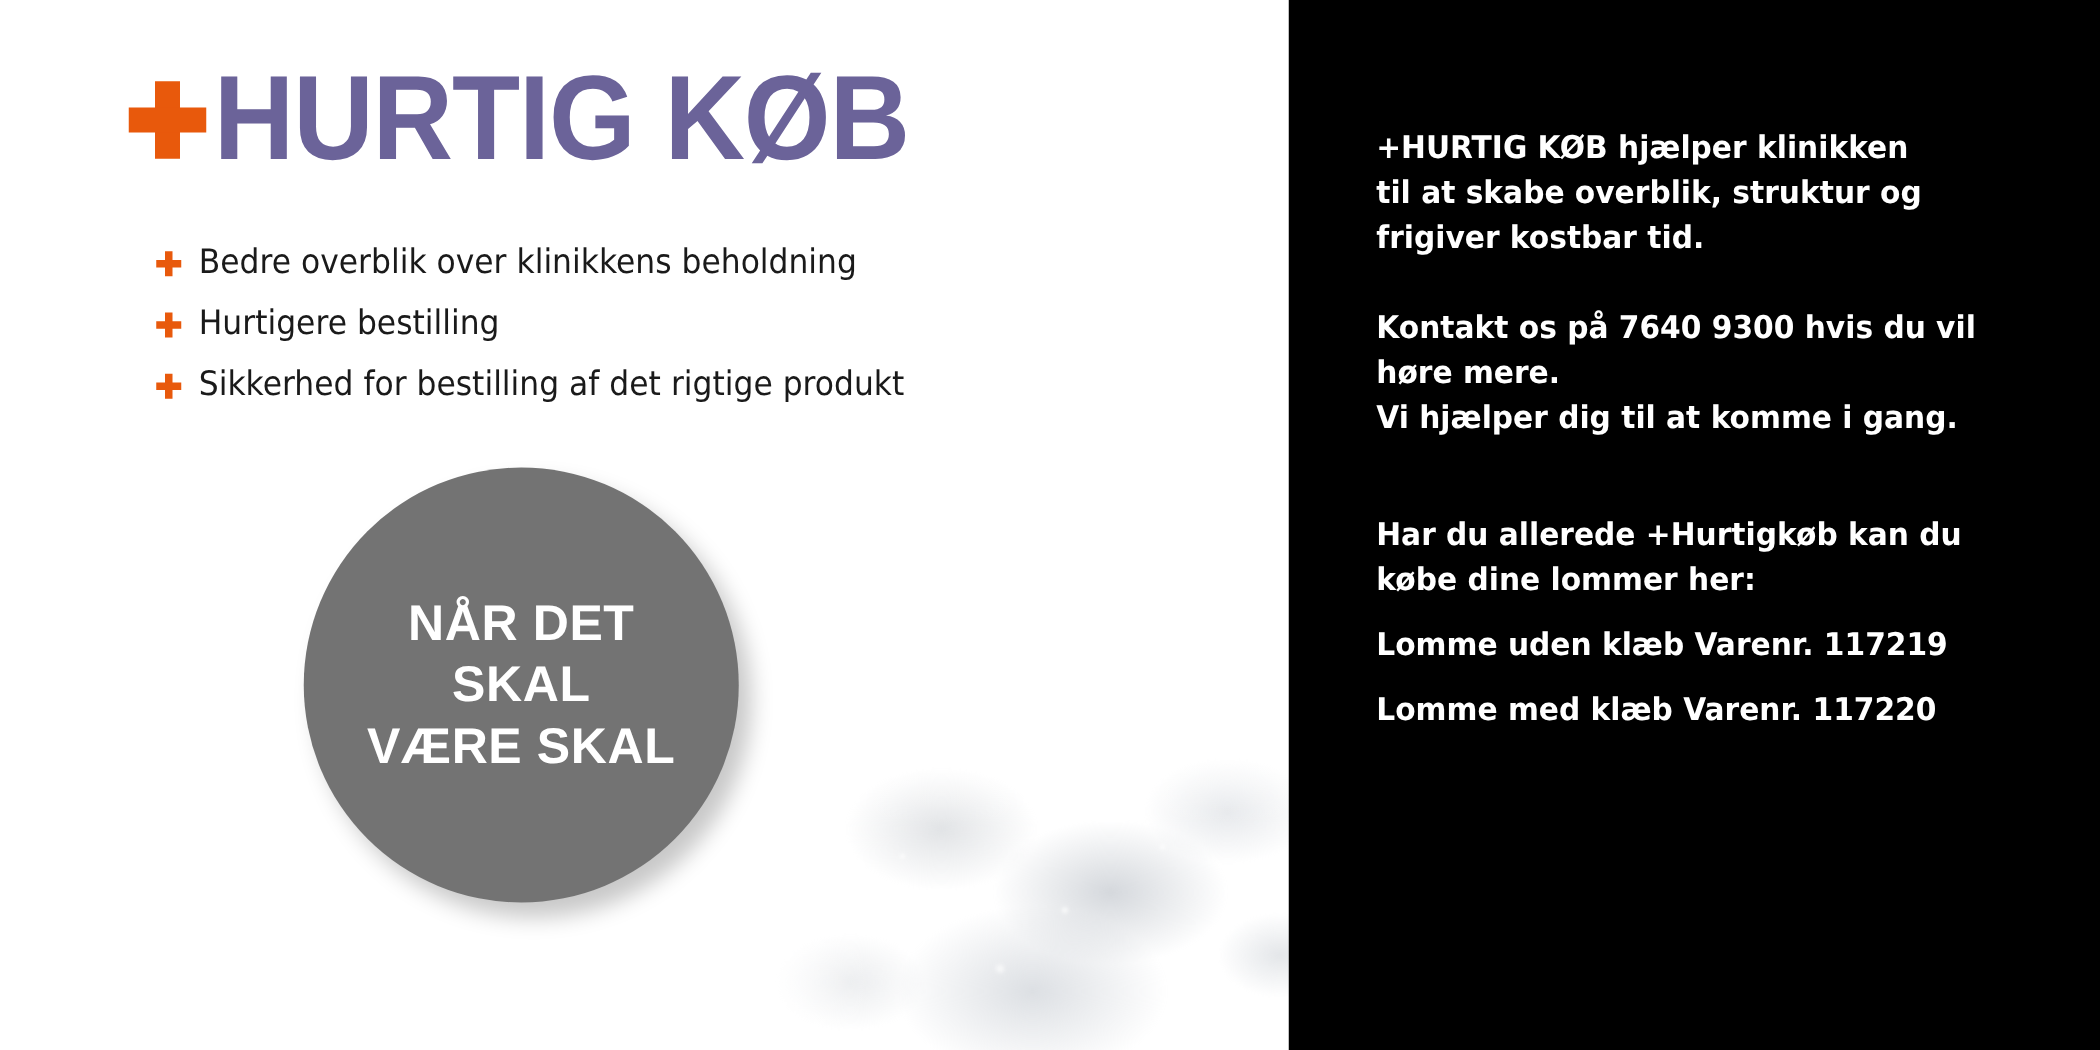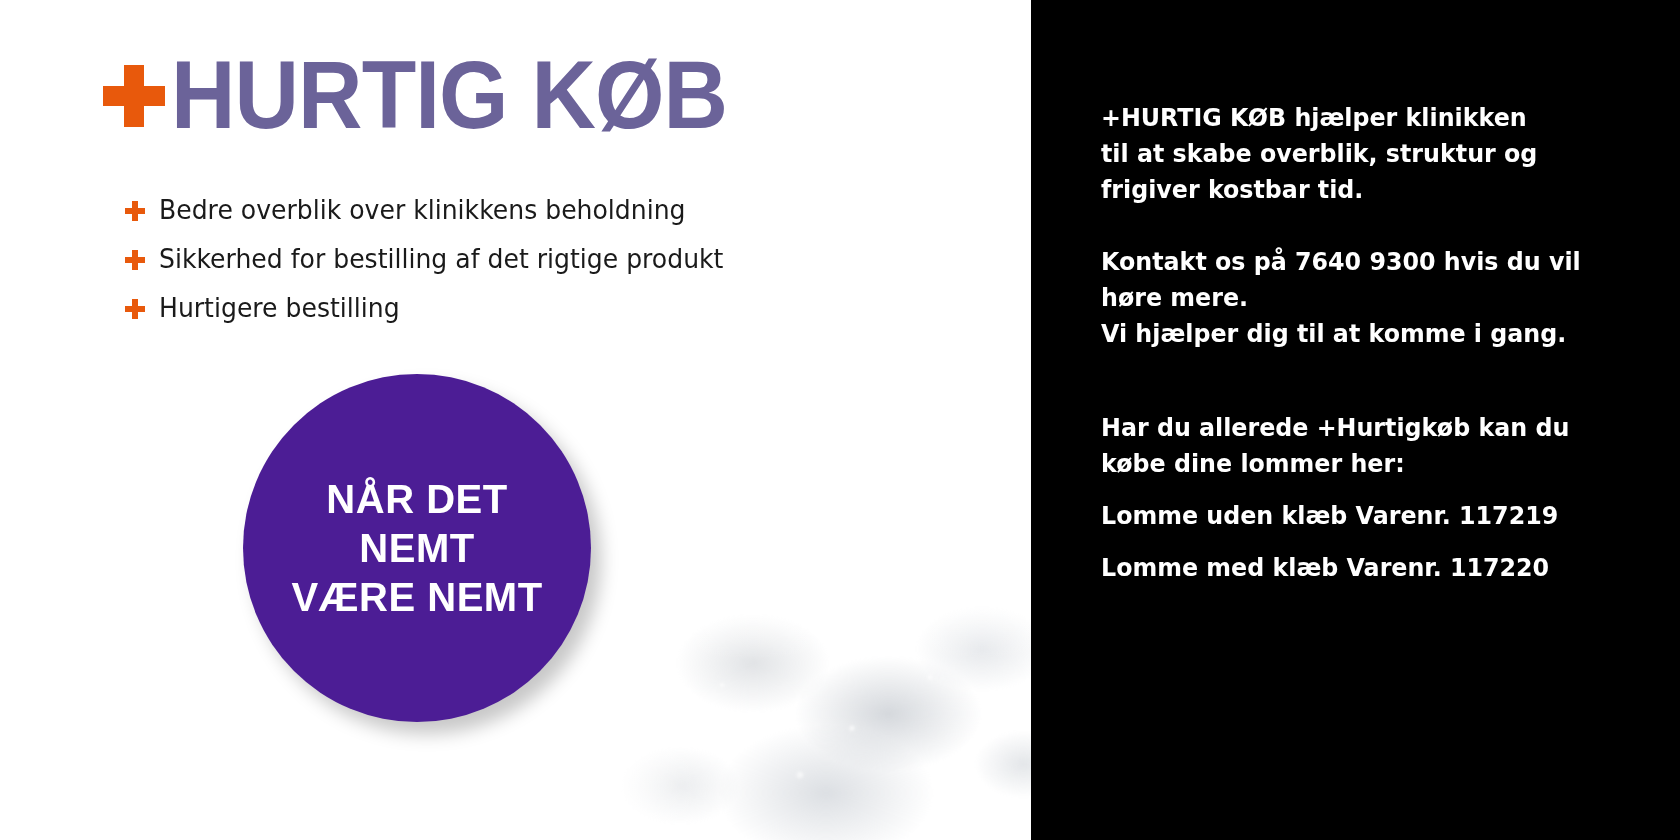--- a/index.html
+++ b/index.html
@@ -158,21 +158,21 @@
   }
 
   
   .badge {
     position: absolute;
     left: 232px;
     top: 374px;
     width: 348px;
     height: 348px;
     border-radius: 50%;
-    background: #4c1d95;
+    background: #737373;
     box-shadow: 10px 12px 18px rgba(0,0,0,0.22);
     display: flex;
     flex-direction: column;
     align-items: center;
     justify-content: center;
   }
   .badge-line {
     font-family: "Liberation Sans", sans-serif;
     font-weight: 700;
     font-size: 40px;
@@ -231,32 +231,32 @@
       <span class="heading-text">HURTIG KØB</span>
     </div>
 
     <div class="bullets">
       <div class="bullet-row">
         <span class="bullet-plus"></span>
         <span class="bullet-label">Bedre overblik over klinikkens beholdning</span>
       </div>
       <div class="bullet-row">
         <span class="bullet-plus"></span>
-        <span class="bullet-label">Sikkerhed for bestilling af det rigtige produkt</span>
+        <span class="bullet-label">Hurtigere bestilling</span>
       </div>
       <div class="bullet-row">
         <span class="bullet-plus"></span>
-        <span class="bullet-label">Hurtigere bestilling</span>
+        <span class="bullet-label">Sikkerhed for bestilling af det rigtige produkt</span>
       </div>
     </div>
 
     <div class="badge">
       <div class="badge-line">NÅR DET</div>
-      <div class="badge-line">NEMT</div>
-      <div class="badge-line">VÆRE NEMT</div>
+      <div class="badge-line">SKAL</div>
+      <div class="badge-line">VÆRE SKAL</div>
     </div>
 
   </div>
 
   <div class="right-panel">
     <div class="right-content">
 
       <div class="para">
         <span class="nowrap"><b>+HURTIG KØB</b><span> hjælper klinikken</span></span><br>
         <span class="nowrap">til at skabe overblik, struktur og</span><br>

